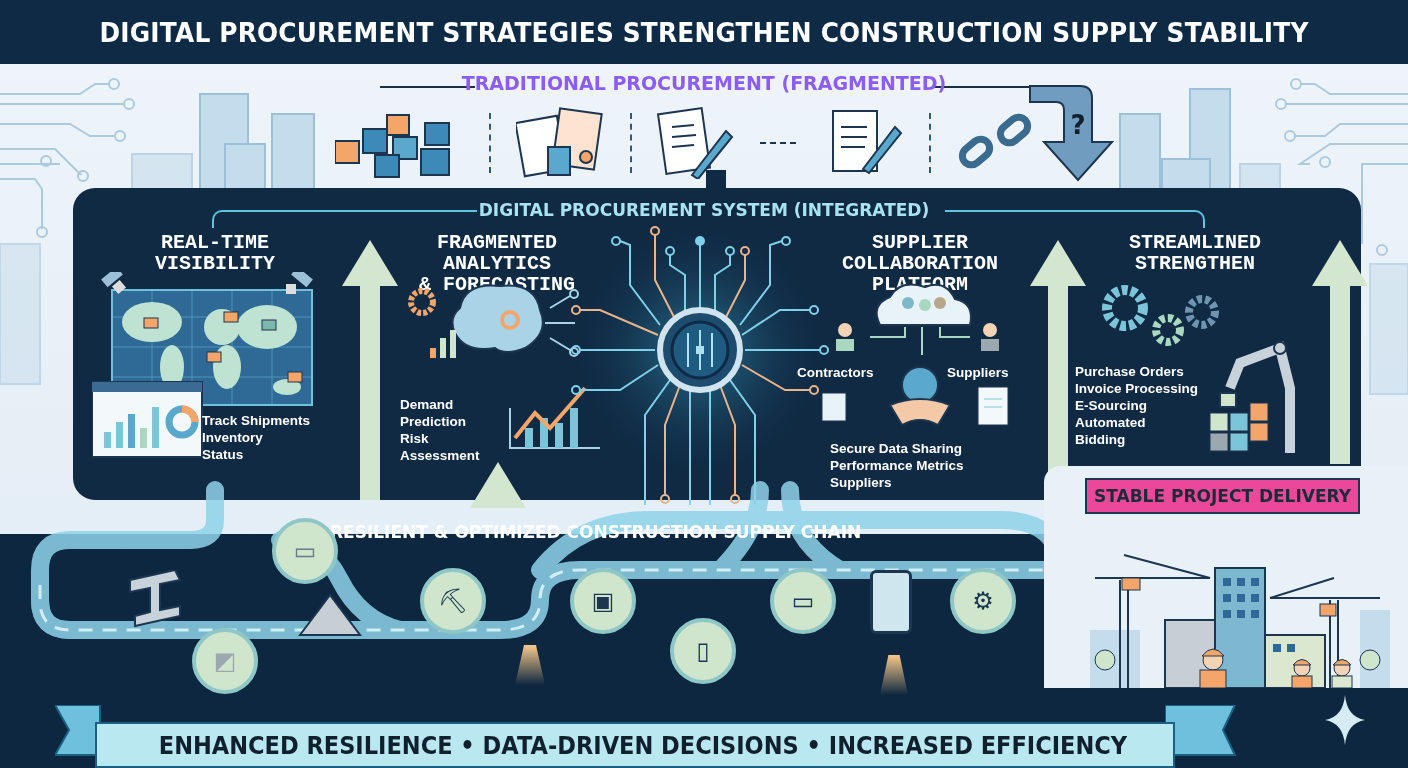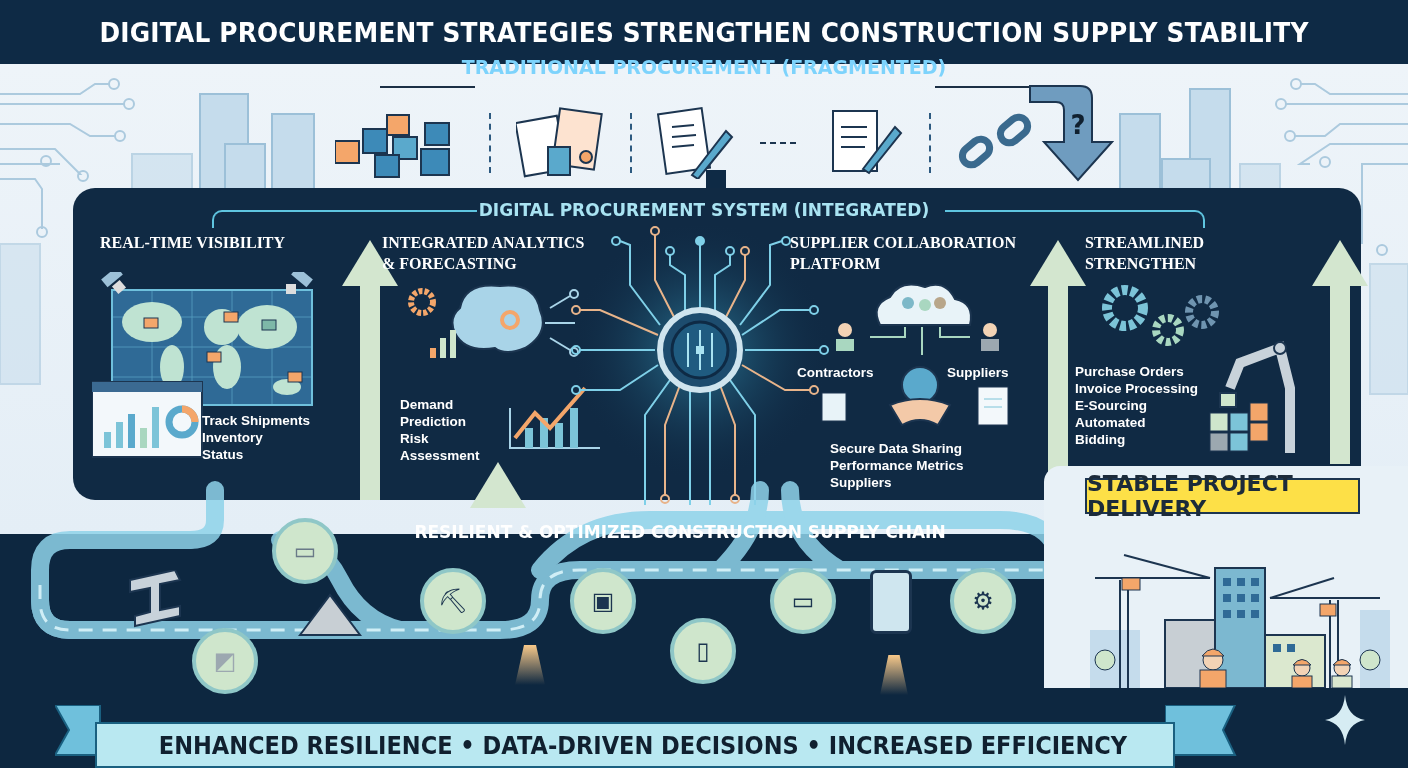--- a/index.html
+++ b/index.html
@@ -8,43 +8,43 @@
   .abs { position: absolute; }
 
   
   .title-bar { left: 0; top: 0; width: 1408px; height: 64px; background: #0e2a45; display: flex; align-items: center; justify-content: center; }
   .title-bar h1 { color: #fff; font-size: 27px; font-weight: 700; letter-spacing: 0.2px; font-family: "DejaVu Sans", sans-serif; transform: scaleX(0.92); }
 
   
   .sky { left: 0; top: 64px; width: 1408px; height: 470px; background: linear-gradient(#eef4f9, #e4eef6); }
 
   
-  .trad-label { left: 0; width: 1408px; top: 56px; text-align: center; font-weight: 700; color: #7dd3fc; font-size: 19px; font-family: "DejaVu Sans", sans-serif; }
+  .trad-label { left: 0; width: 1408px; top: 72px; text-align: center; font-weight: 700; color: #8b5cf6; font-size: 19px; font-family: "DejaVu Sans", sans-serif; }
   .trad-line { top: 86px; height: 2px; background: #1b2f45; }
   .trad-icons { top: 105px; left: 335px; width: 700px; height: 75px; display: flex; align-items: center; justify-content: space-between; }
   .dash-sep { width: 0; height: 60px; border-left: 2px dashed #2d5a80; }
 
   
   .digital-panel { left: 73px; top: 188px; width: 1288px; height: 312px; background: #102a44; border-radius: 22px; }
   .digital-label { left: 0; width: 1408px; top: 200px; text-align: center; color: #a9e3f2; font-weight: 700; font-size: 17px; font-family: "DejaVu Sans", sans-serif; }
   .bracket { top: 210px; height: 18px; border-top: 2px solid #5fc5e0; }
-  .col-title { color: #fff; font-weight: 700; font-size: 16px; line-height: 21px; font-family: Liberation Serif, serif; }
+  .col-title { color: #fff; font-weight: 700; font-size: 20px; text-align: center; line-height: 21px; font-family: Liberation Mono, monospace; }
   .sub-text { color: #fff; font-weight: 700; font-size: 13.5px; line-height: 17px; }
 
   
   .up-arrow { width: 0; height: 0; border-left: 28px solid transparent; border-right: 28px solid transparent; border-bottom: 46px solid #d3e6cf; }
   .up-shaft { background: #d3e6cf; width: 20px; }
 
   
-  .chain-title { left: 330px; top: 522px; width: 700px; text-align: center; color: #fff; font-weight: 700; font-size: 17px; font-family: "DejaVu Sans", sans-serif; }
+  .chain-title { left: 330px; top: 522px; width: 700px; color: #fff; font-weight: 700; font-size: 17px; font-family: "DejaVu Sans", sans-serif; }
   .node { width: 66px; height: 66px; border-radius: 50%; background: #cfe6cc; border: 4px solid #8fc7c7; display: flex; align-items: center; justify-content: center; }
 
   
   .stable-area { left: 1044px; top: 466px; width: 364px; height: 222px; background: #e8f1f7; border-top-left-radius: 16px; }
-  .ribbon { background: #fde047; border: 2px solid #1c3550; color: #1c2b3a; font-weight: 700; font-size: 22px; display: flex; align-items: center; justify-content: center; font-family: "DejaVu Sans", sans-serif; }
+  .ribbon { background: #ec4899; border: 2px solid #1c3550; color: #1c2b3a; font-weight: 700; font-size: 17px; display: flex; align-items: center; justify-content: center; font-family: "DejaVu Sans", sans-serif; }
 
   
   .bottom-banner { left: 95px; top: 722px; width: 1080px; height: 46px; background: #b9e8f1; border: 2px solid #1a6080; display: flex; align-items: center; justify-content: center; padding-left: 16px; }
   .bottom-banner span { font-weight: 700; font-size: 25px; color: #10202f; font-family: "DejaVu Sans", sans-serif; transform: scaleX(0.9); white-space: nowrap; }
 </style>
 </head>
 <body>
 
 <div class="abs title-bar">
   <h1>DIGITAL PROCUREMENT STRATEGIES STRENGTHEN CONSTRUCTION SUPPLY STABILITY</h1>
@@ -212,21 +212,21 @@
   <div>Inventory</div>
   <div>Status</div>
 </div>
 
 <div class="abs" style="left:342px;top:240px">
     <div class="up-arrow"></div>
   </div>
 <div class="abs up-shaft" style="left:360px;top:284px;height:216px"></div>
 
 <div class="abs col-title" style="left:382px;top:232px;width:230px">
-  <div>INTEGRATED ANALYTICS</div>
+  <div>FRAGMENTED ANALYTICS</div>
   <div>&amp; FORECASTING</div>
 </div>
 <svg class="abs" style="left:400px;top:278px" width="200" height="180">
   <g>
       <circle cx="22" cy="24" r="11" fill="none" stroke="#f4a66a" stroke-width="6" stroke-dasharray="4 2"></circle>
     </g>
   <path d="M60 30 Q65 4 100 8 Q135 4 140 32 Q150 55 125 70 Q105 78 95 70 Q65 75 55 55 Q48 40 60 30 Z" fill="#a9d4e8" stroke="#1c3550" stroke-width="2"></path>
   <circle cx="110" cy="42" r="8" fill="none" stroke="#f4a66a" stroke-width="4"></circle>
   <g fill="#f4a66a">
       <rect x="30" y="70" width="6" height="10"></rect>

